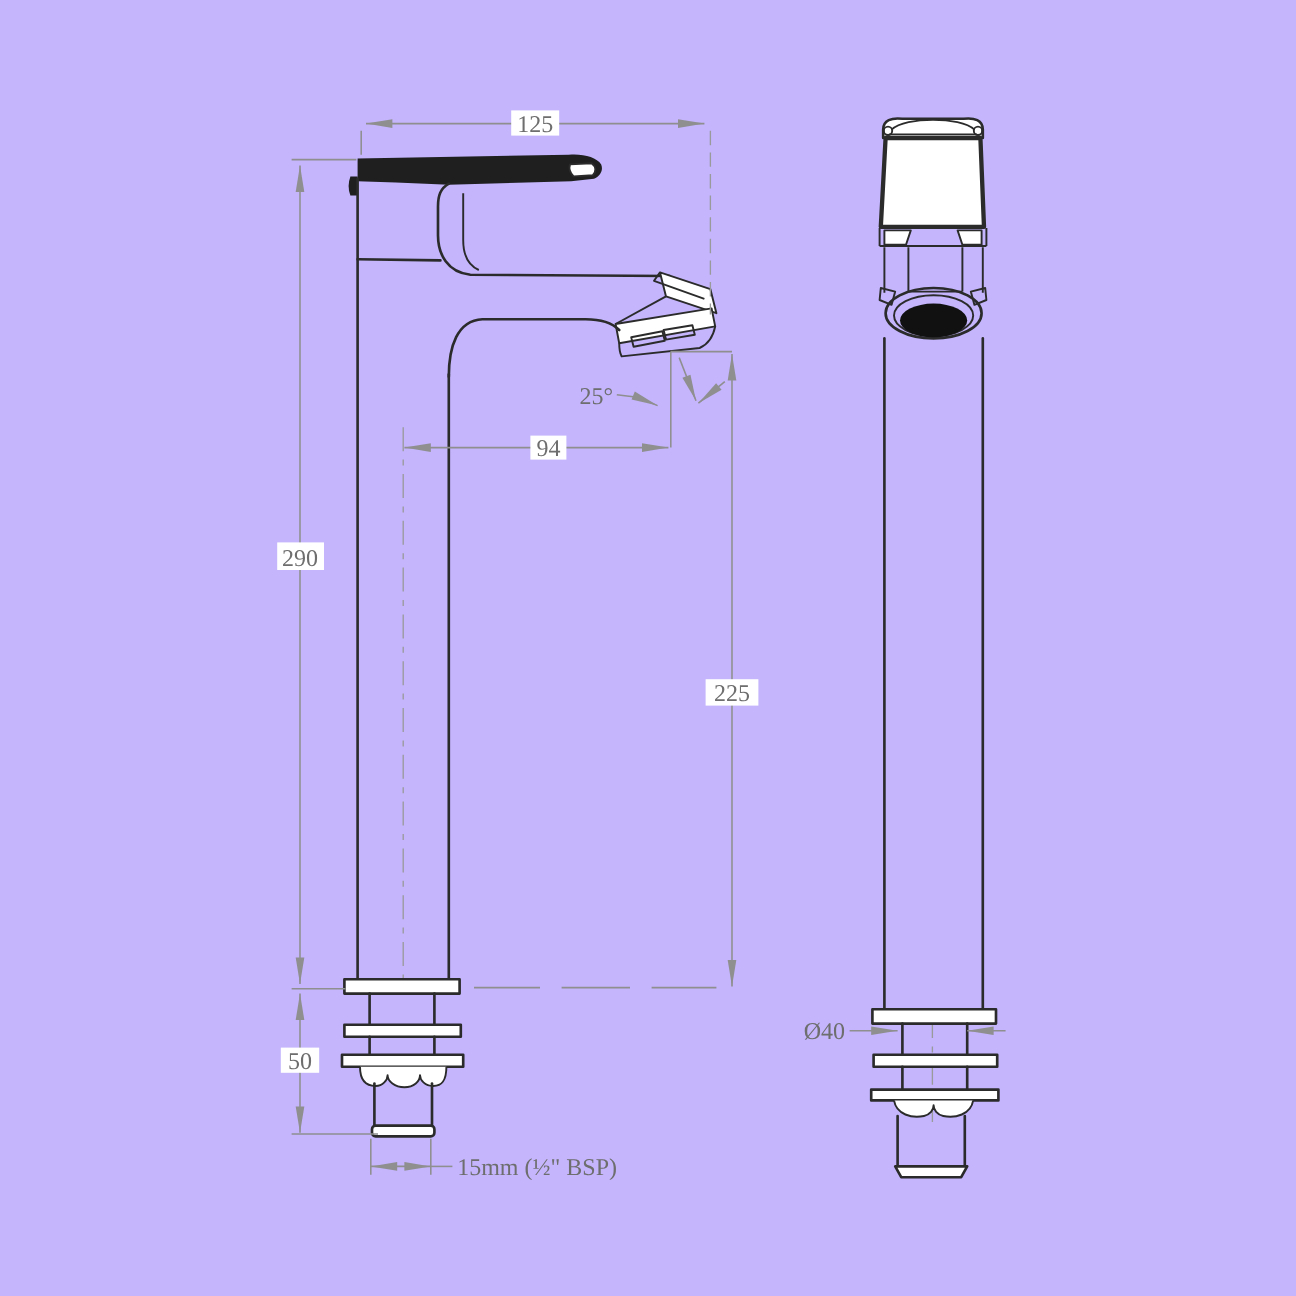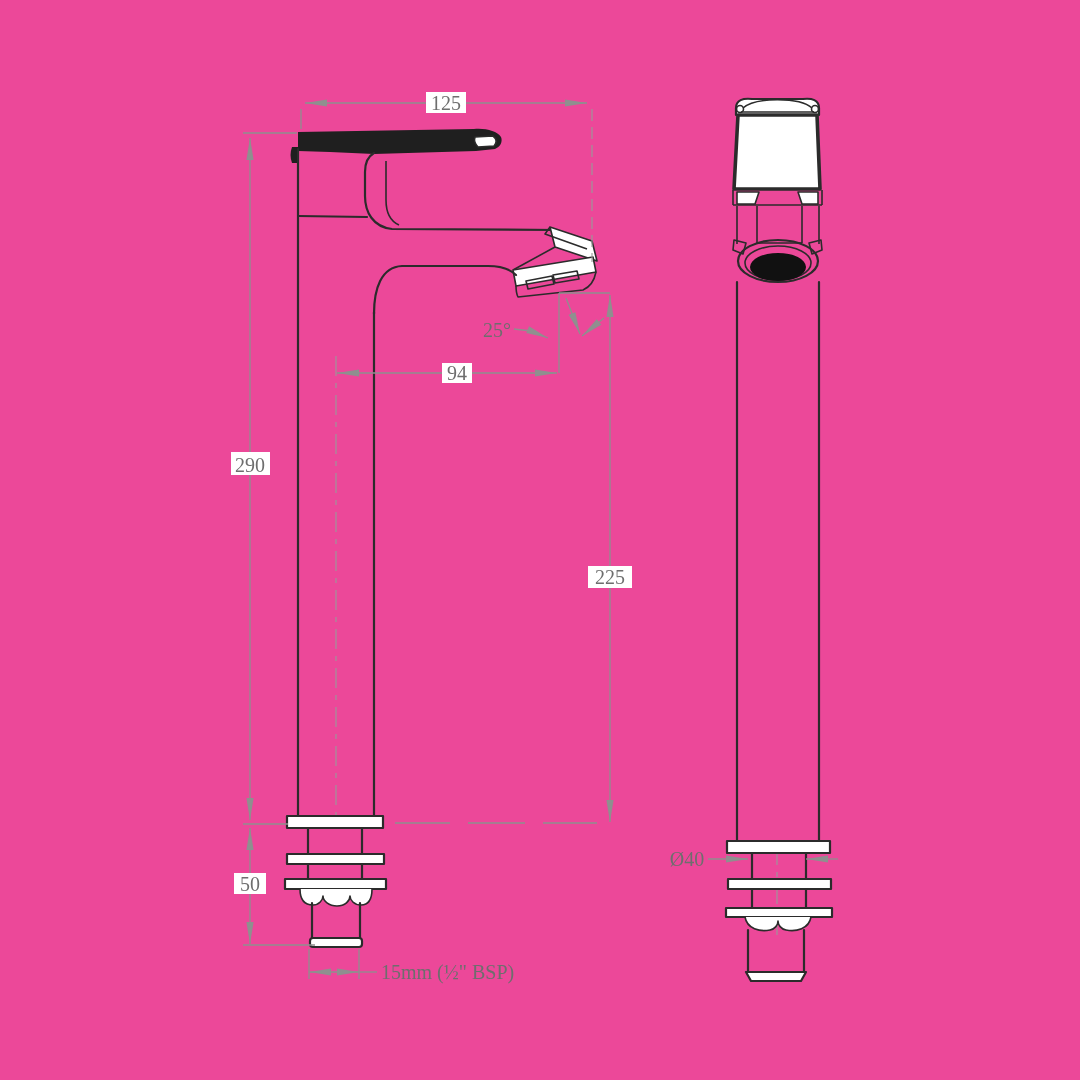--- a/index.html
+++ b/index.html
@@ -1,16 +1,16 @@
 <!DOCTYPE html>
 <html><head>
 <meta charset="utf-8">
 <style>
   html,body{margin:0;padding:0;background:#ffffff;}
-  #canvas{position:relative;width:1080px;height:1080px;background:#ec4899;overflow:hidden;}
+  #canvas{position:relative;width:1080px;height:1080px;background:#c4b5fd;overflow:hidden;}
   svg{position:absolute;left:0;top:0;}
   .obj{stroke:#2b2b2b;fill:none;stroke-width:2.2;stroke-linecap:round;stroke-linejoin:round;}
   .obj-thin{stroke:#2b2b2b;fill:none;stroke-width:1.6;stroke-linejoin:round;}
   .obj-thick{stroke:#2b2b2b;fill:#ffffff;stroke-width:3.6;stroke-linejoin:round;}
   .obj-fill{fill:#1f1f1f;stroke:none;}
   .white{fill:#ffffff;}
   .dim{stroke:#8f8f8f;fill:none;stroke-width:1.3;}
   .dimdash{stroke:#9a9a9a;fill:none;stroke-width:1.1;stroke-dasharray:12 6;}
   .cline{stroke:#9a9a9a;fill:none;stroke-width:1.1;stroke-dasharray:20 7 5 7;}
   .dimtext{font-family:"Liberation Serif", serif;font-size:20px;fill:#6e6e6e;}

